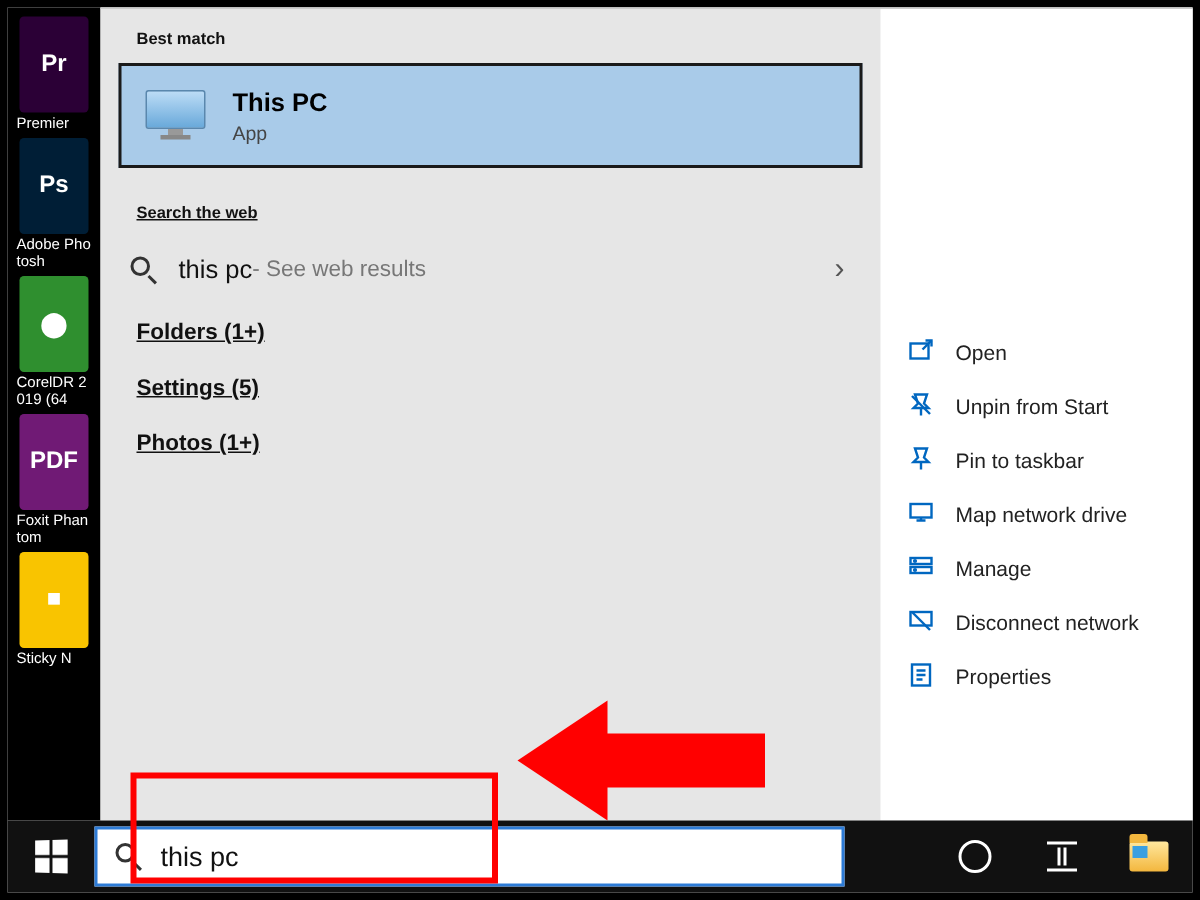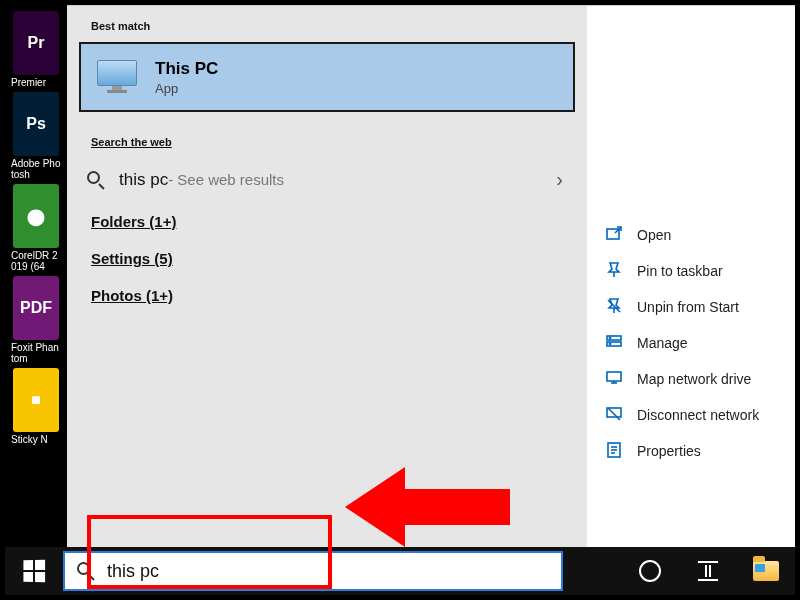--- a/index.html
+++ b/index.html
@@ -142,59 +142,59 @@
                 <path d="M16 2 L10 8"></path>
               </svg>
             </span>
                  <span>Open</span>
           </div>
           <div class="ctxitem">
             <span class="ic">
               <svg viewBox="0 0 18 18">
                 <path d="M5 2 L13 2 L11 8 L14 11 L4 11 L7 8 Z"></path>
                 <line x1="9" y1="11" x2="9" y2="16"></line>
-              </svg>
-            </span>
-                 <span>Pin to taskbar</span>
+                <line x1="3" y1="3" x2="15" y2="15"></line>
+              </svg>
+            </span>
+                 <span>Unpin from Start</span>
           </div>
           <div class="ctxitem">
             <span class="ic">
               <svg viewBox="0 0 18 18">
                 <path d="M5 2 L13 2 L11 8 L14 11 L4 11 L7 8 Z"></path>
                 <line x1="9" y1="11" x2="9" y2="16"></line>
-                <line x1="3" y1="3" x2="15" y2="15"></line>
-              </svg>
-            </span>
-                 <span>Unpin from Start</span>
+              </svg>
+            </span>
+                 <span>Pin to taskbar</span>
+          </div>
+          <div class="ctxitem">
+            <span class="ic">
+              <svg viewBox="0 0 18 18">
+                <rect x="2" y="3" width="14" height="9"></rect>
+                <line x1="6" y1="14" x2="12" y2="14"></line>
+                <line x1="9" y1="12" x2="9" y2="14"></line>
+              </svg>
+            </span>
+                 <span>Map network drive</span>
           </div>
           <div class="ctxitem">
             <span class="ic">
               <svg viewBox="0 0 18 18">
                 <rect x="2" y="3" width="14" height="4"></rect>
                 <rect x="2" y="9" width="14" height="4"></rect>
                 <circle cx="5" cy="5" r="0.6" fill="#0067c0"></circle>
                 <circle cx="5" cy="11" r="0.6" fill="#0067c0"></circle>
               </svg>
             </span>
                  <span>Manage</span>
           </div>
           <div class="ctxitem">
             <span class="ic">
               <svg viewBox="0 0 18 18">
                 <rect x="2" y="3" width="14" height="9"></rect>
-                <line x1="6" y1="14" x2="12" y2="14"></line>
-                <line x1="9" y1="12" x2="9" y2="14"></line>
-              </svg>
-            </span>
-                 <span>Map network drive</span>
-          </div>
-          <div class="ctxitem">
-            <span class="ic">
-              <svg viewBox="0 0 18 18">
-                <rect x="2" y="3" width="14" height="9"></rect>
                 <line x1="3" y1="3" x2="15" y2="15"></line>
               </svg>
             </span>
                  <span>Disconnect network</span>
           </div>
           <div class="ctxitem">
             <span class="ic">
               <svg viewBox="0 0 18 18">
                 <rect x="3" y="2" width="12" height="14"></rect>
                 <line x1="6" y1="6" x2="12" y2="6"></line>

